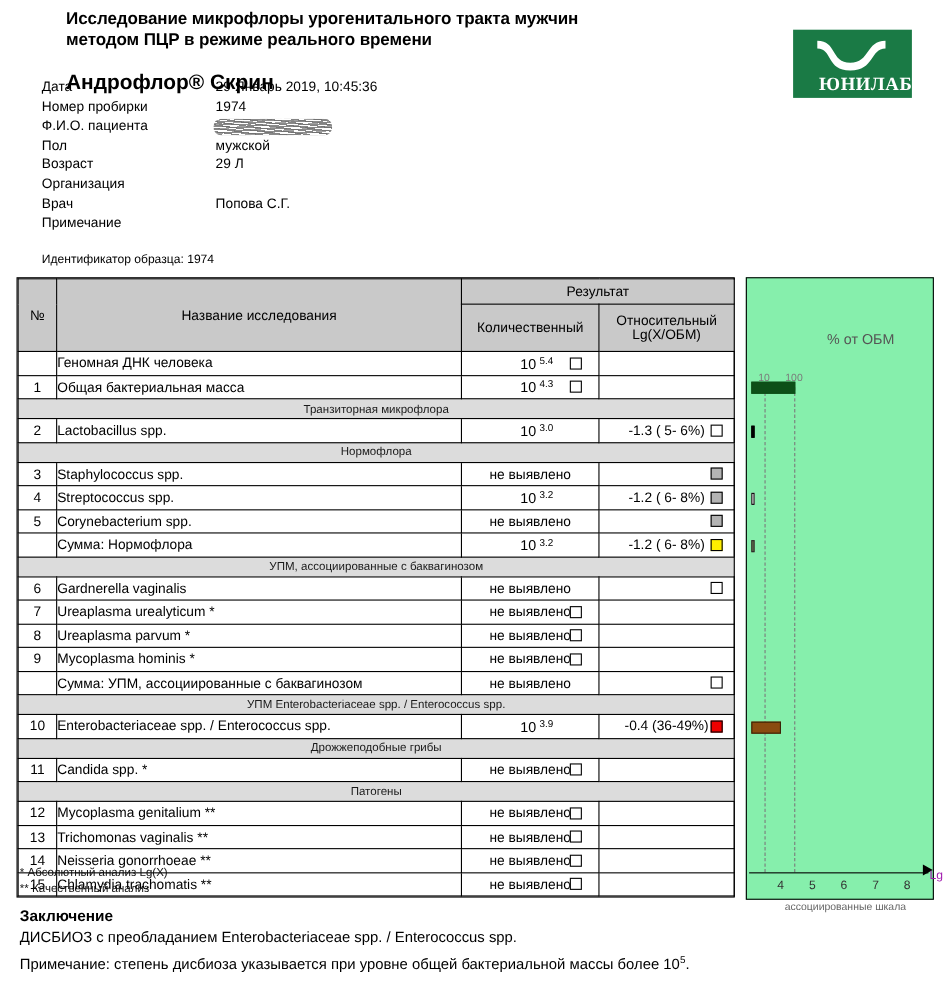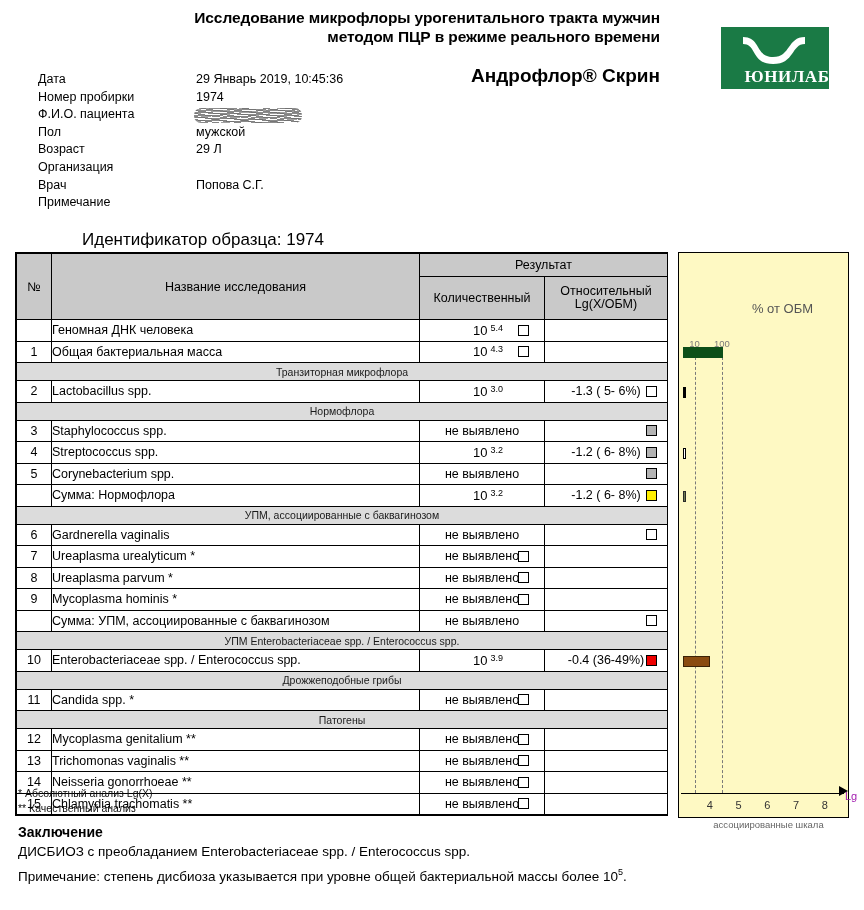--- a/index.html
+++ b/index.html
@@ -25,21 +25,21 @@
   
   .header {
     position: relative;
     height: 222px;
   }
   .title-block {
     position: absolute;
     left: 60px;
     top: 8px;
     width: 600px;
-    text-align: right;
+    text-align: left;
   }
   .title-line {
     font-size: 15.5px;
     font-weight: bold;
     line-height: 19px;
     letter-spacing: -0.1px;
   }
   .subtitle {
     font-size: 19px;
     font-weight: bold;
@@ -101,22 +101,21 @@
       repeating-linear-gradient(8deg, rgba(110,110,110,.85) 0 1px, rgba(255,255,255,0) 1px 3px),
       repeating-linear-gradient(-6deg, rgba(130,130,130,.75) 0 1px, rgba(255,255,255,0) 1px 4px),
       repeating-linear-gradient(2deg, rgba(90,90,90,.7) 0 1px, rgba(255,255,255,0) 1px 2.5px);
     border-radius: 7px;
   }
 
   .sample-id {
     position: absolute;
     left: 38px;
     top: 230px;
-    font-size: 17px;
-    margin-left: 44px;
+    font-size: 11px;
   }
 
   
   .table-wrap {
     position: absolute;
     left: 15px;
     top: 252px;
     width: 653px;
     border: 1.4px solid #000;
     box-sizing: border-box;
@@ -206,21 +205,21 @@
 
   
   .chart-panel {
     position: absolute;
     left: 678px;
     top: 252px;
     width: 171px;
     height: 566px;
     border: 1.4px solid #000;
     box-sizing: border-box;
-    background: #fef9c3;
+    background: #86efac;
     overflow: visible;
   }
   .chart-title {
     position: absolute;
     left: 0; top: 48px;
     width: 171px;
     text-align: center;
     font-size: 13px;
     color: #555;
     padding-left: 36px;

